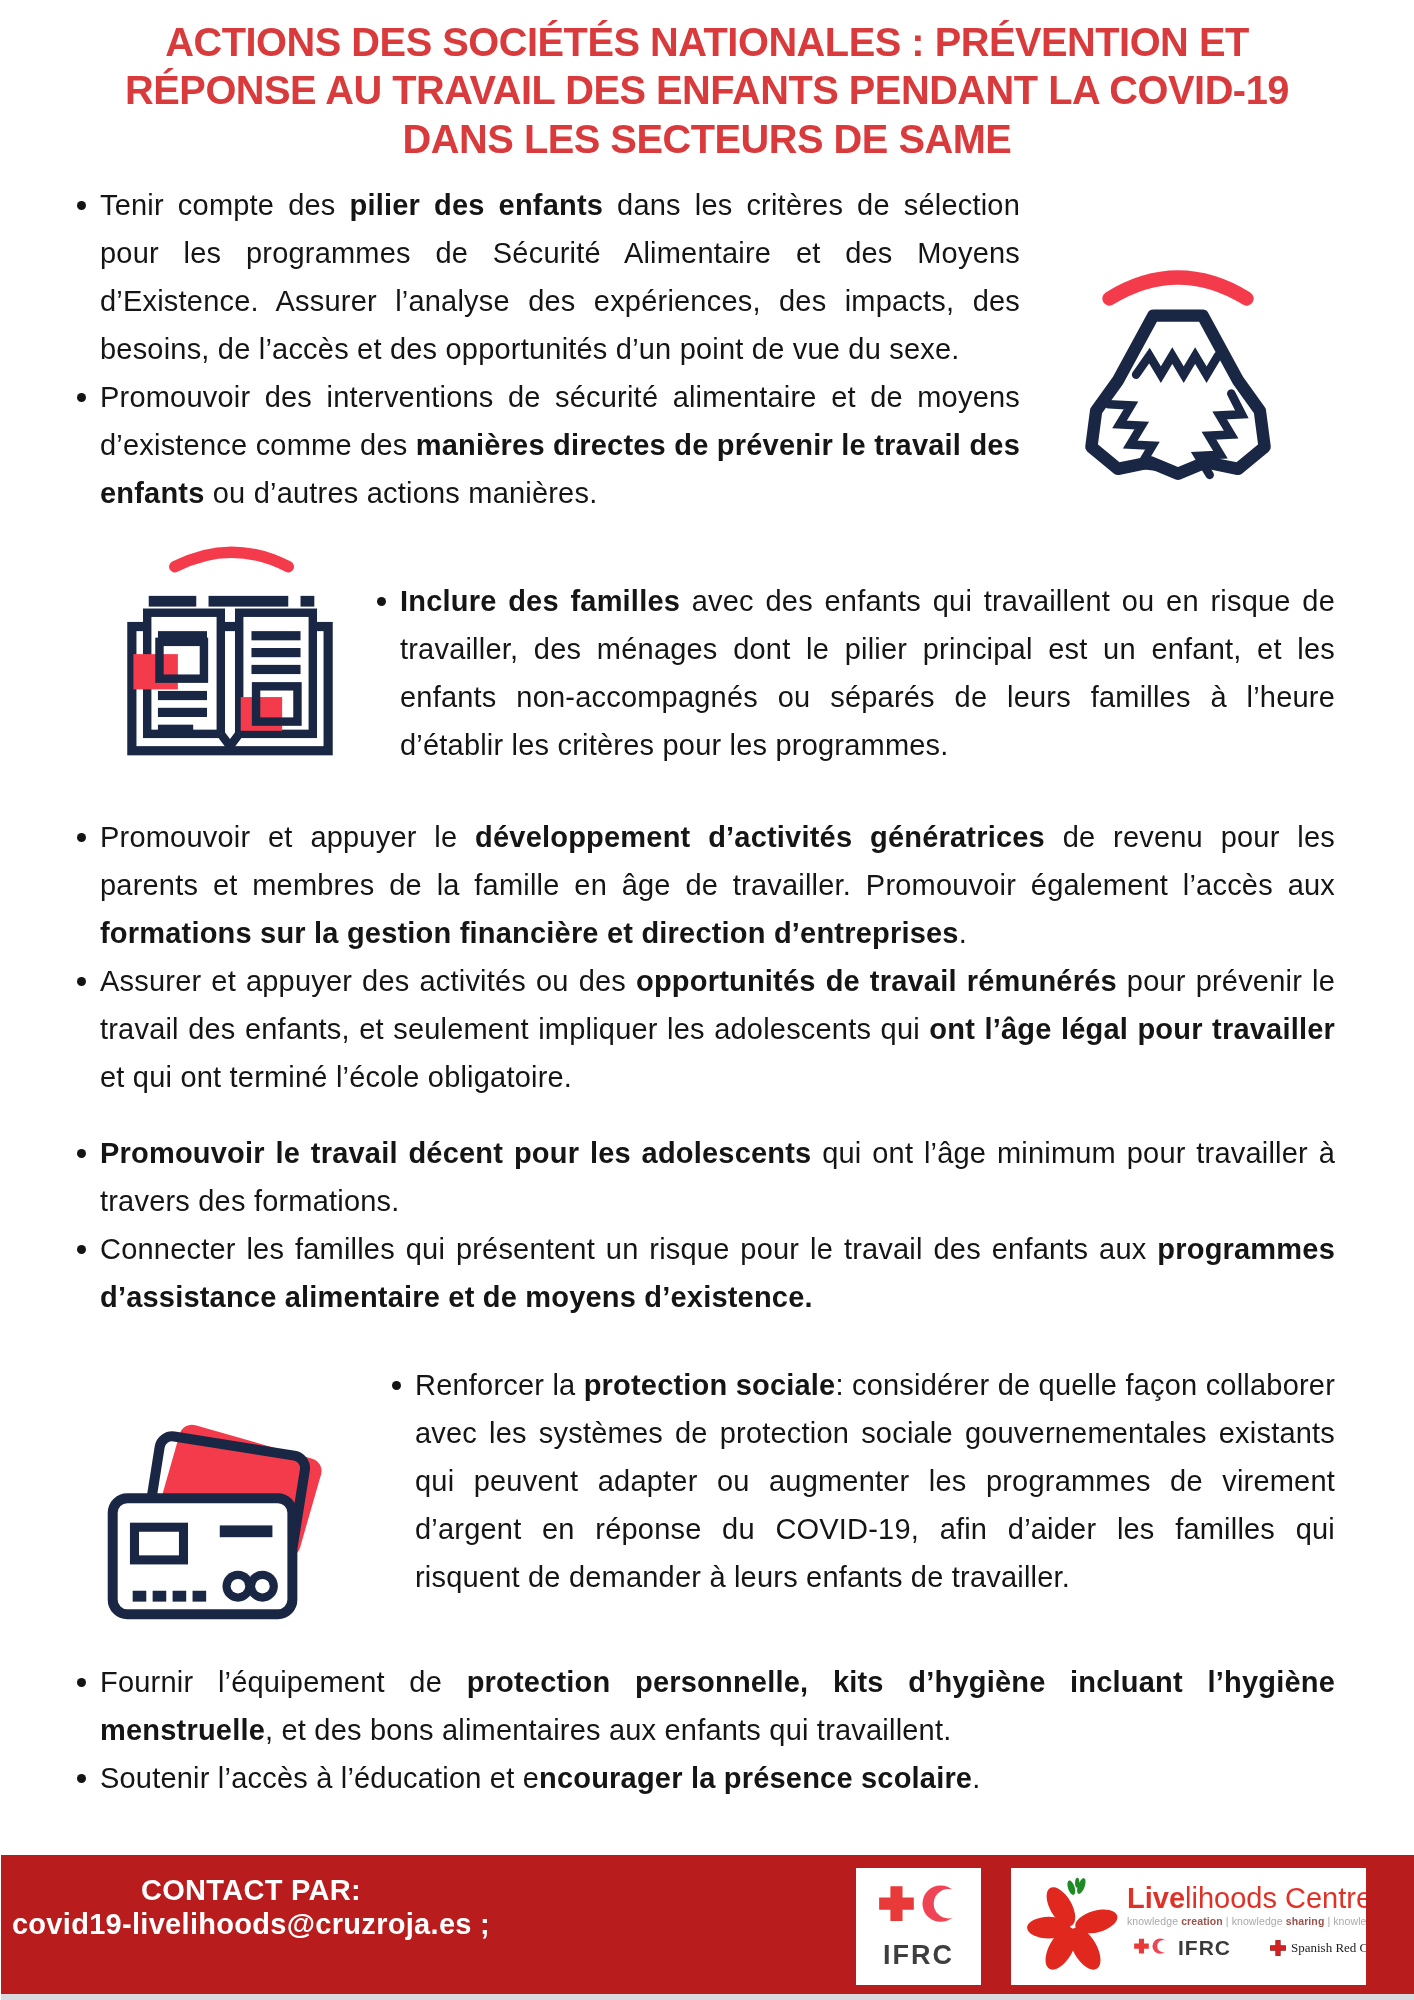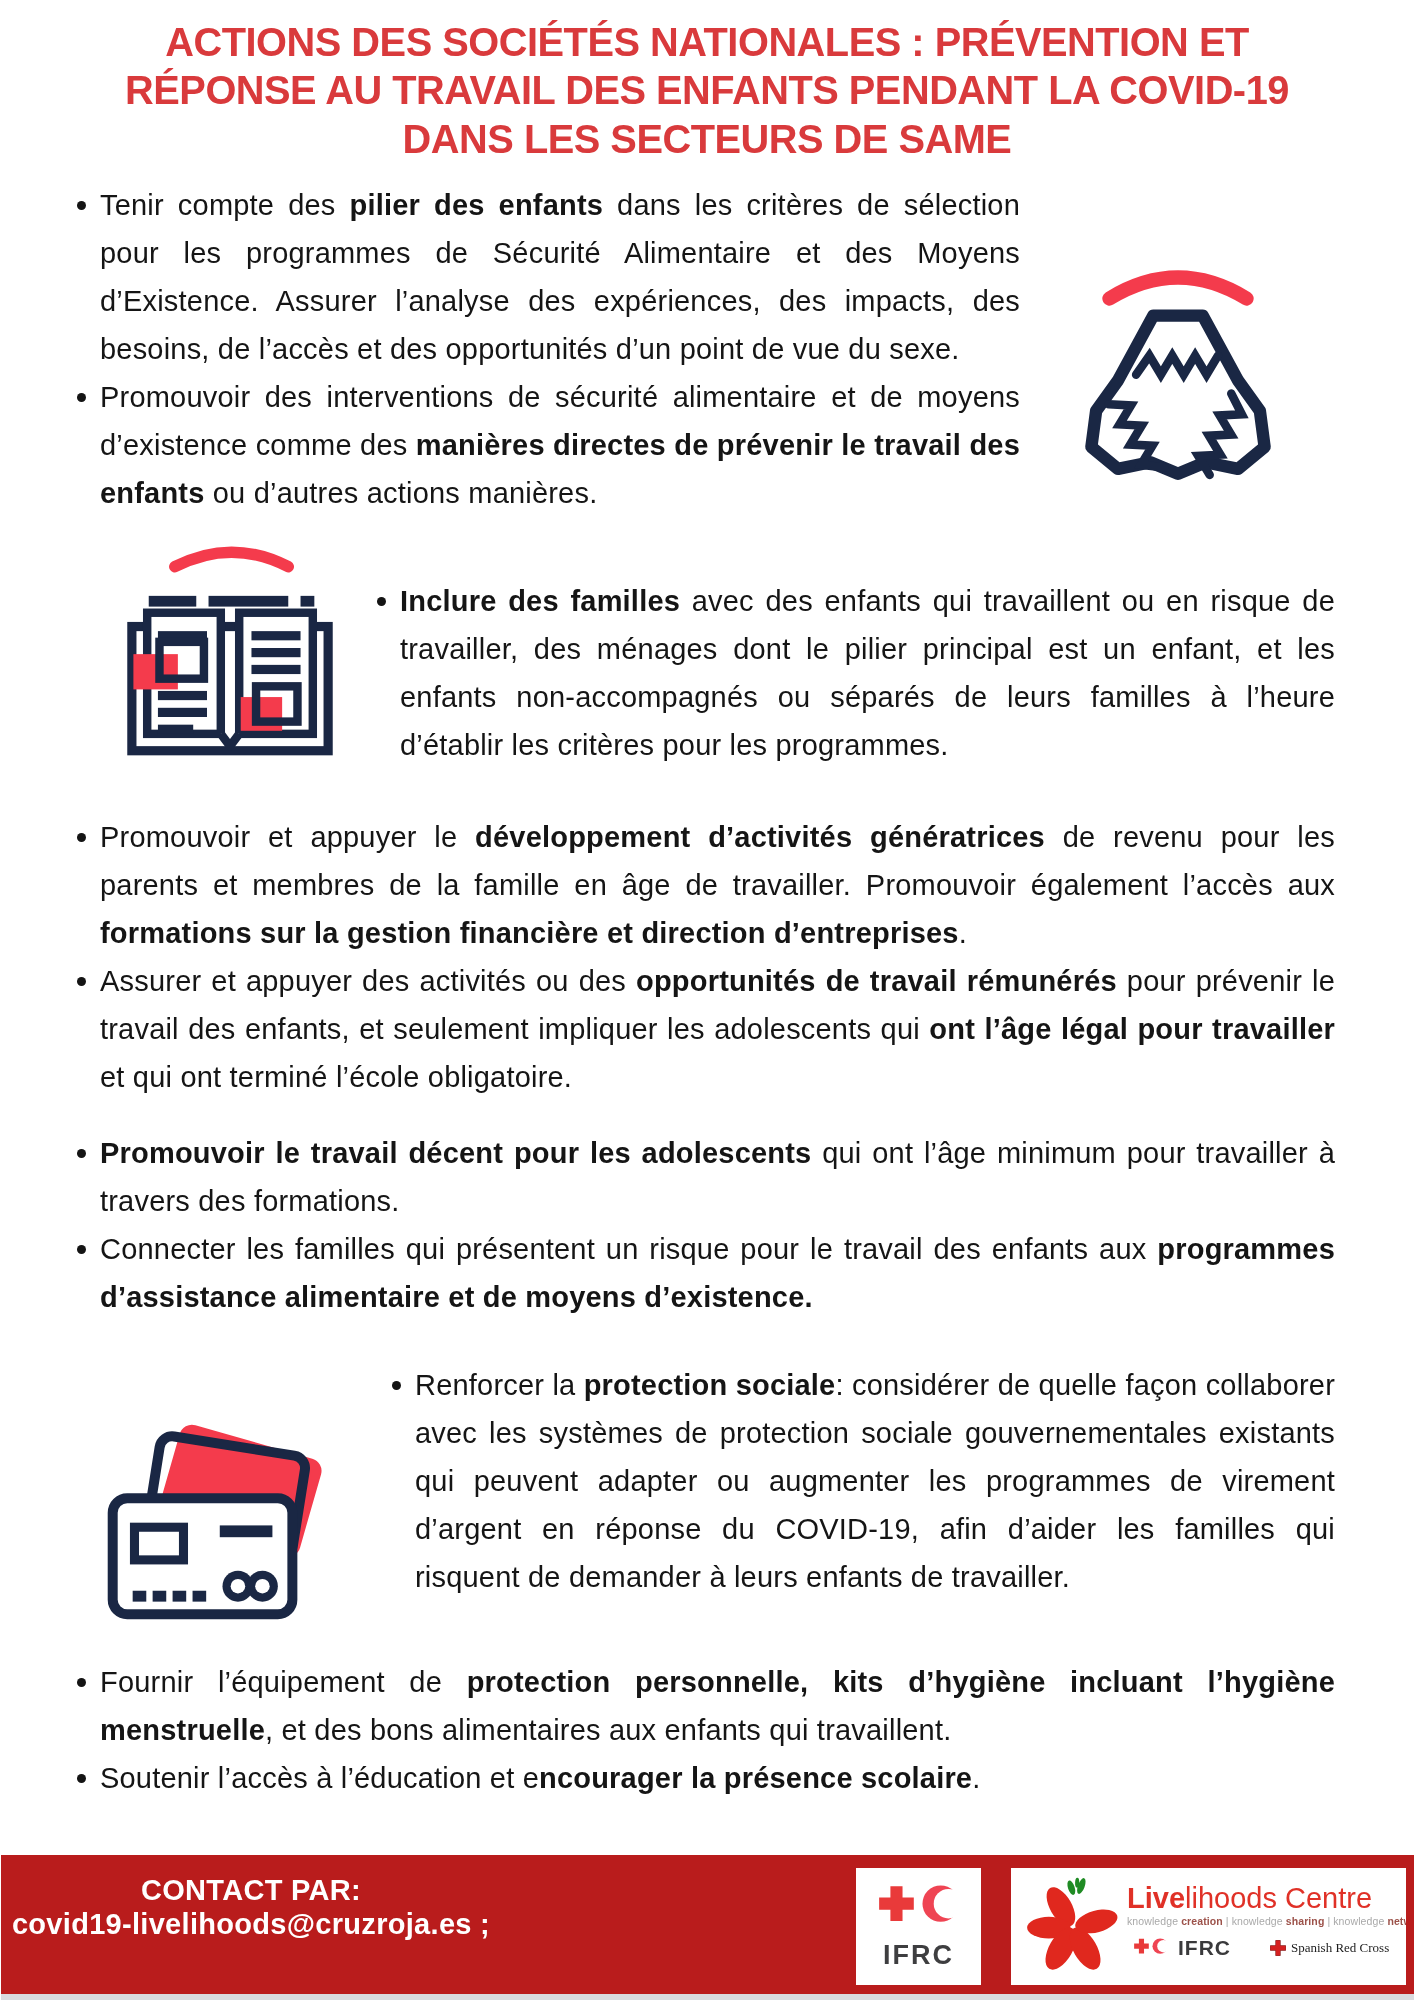--- a/index.html
+++ b/index.html
@@ -71,21 +71,21 @@
   }
   .contact{
     position:absolute;left:0;top:18px;width:500px;
     text-align:center;color:#ffffff;font-weight:700;
     font-size:29px;line-height:34px;letter-spacing:0.3px;
   }
   .logo-box{position:absolute;top:13px;height:117px;background:#ffffff;}
   .ifrc-box{left:855px;width:125px;text-align:center;}
   .ifrc-box svg{margin-top:14px;}
   .ifrc-label{font-size:27px;font-weight:700;color:#3e3e40;letter-spacing:2px;margin-top:2px;}
-  .liv-box{left:1010px;width:395px;display:flex;}
+  .liv-box{left:1010px;width:355px;display:flex;}
   .liv-flower{flex:0 0 auto;margin:8px 0 0 12px;}
   .liv-text{flex:1;margin-left:4px;overflow:hidden;}
   .liv-brand{margin-top:14px;font-size:29px;line-height:32px;color:#e03127;white-space:nowrap;}
   .liv-brand span{font-weight:300;}
   .liv-brand .b{font-weight:700;}
   .liv-tagline{margin-top:1px;font-size:10.5px;color:#a9a9a9;white-space:nowrap;letter-spacing:0.1px;}
   .liv-tagline .b{color:#9c524a;font-weight:700;}
   .liv-bottom{margin-top:9px;display:flex;align-items:center;}
   .liv-ifrc{display:flex;align-items:center;}
   .liv-ifrc-label{font-size:21px;font-weight:800;color:#3a3a3c;letter-spacing:1px;margin-left:3px;}

